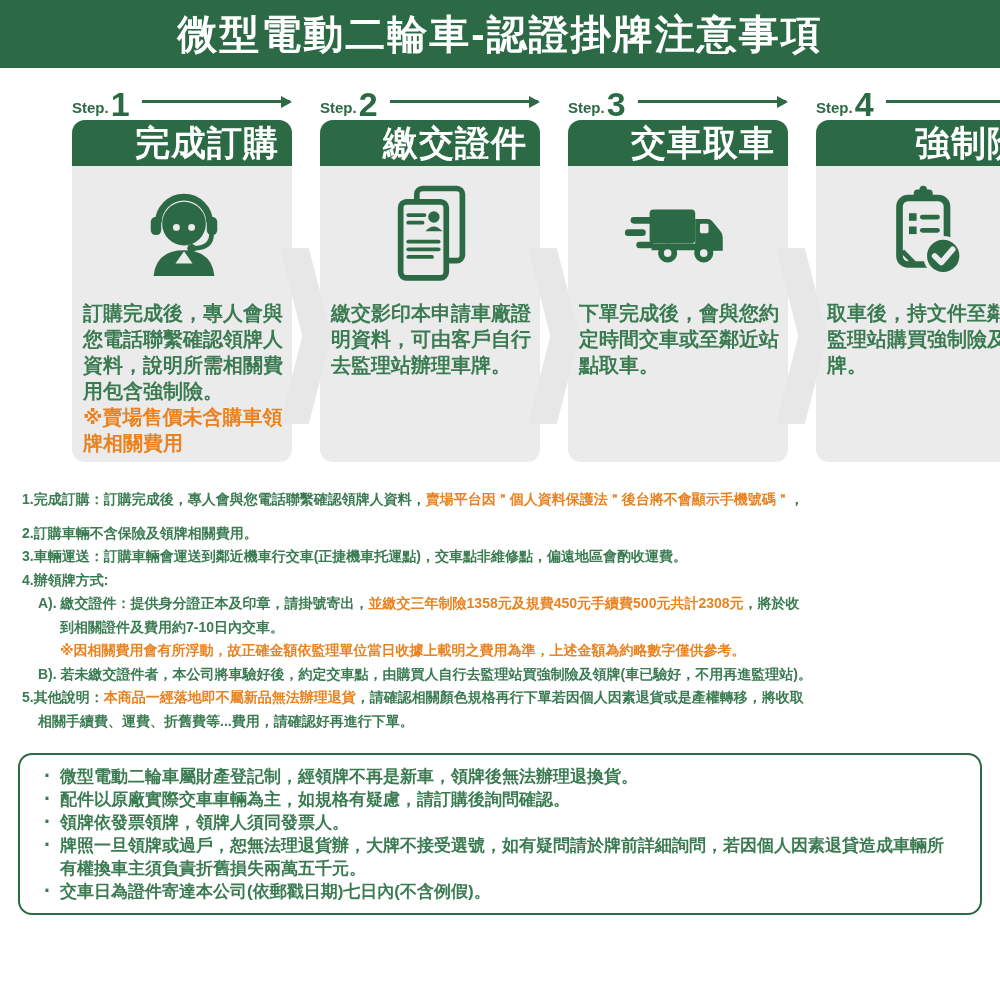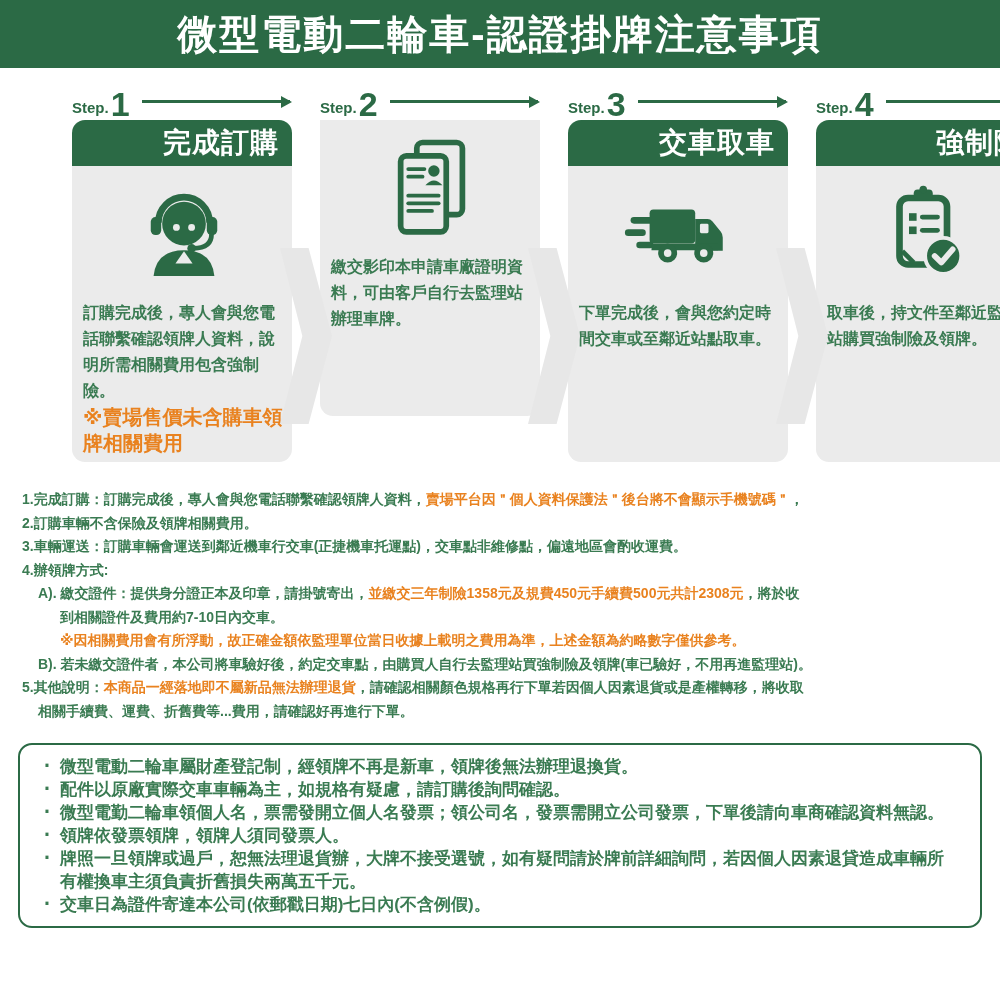--- a/index.html
+++ b/index.html
@@ -24,24 +24,24 @@
   .step-head{display:flex;align-items:flex-start;height:32px;color:var(--green-dark);}
   .step-word{font-size:15px;font-weight:700;margin-top:11px;}
   .step-num{font-size:34px;font-weight:700;line-height:32px;margin-left:2px;}
   .step-arrow{flex:1;position:relative;height:3px;background:var(--green-dark);margin:12px 2px 0 12px;}
   .step-arrow.arrow-end::after{content:"";position:absolute;right:-2px;top:50%;transform:translateY(-50%);
     border-left:11px solid var(--green-dark);border-top:6px solid transparent;border-bottom:6px solid transparent;}
   .step-arrow.dot-end::after{content:"";position:absolute;right:-2px;top:50%;transform:translateY(-50%);
     width:11px;height:11px;border-radius:50%;background:var(--green-dark);}
   .card-header{height:46px;background:var(--green-dark);border-radius:13px 13px 0 0;
     display:flex;align-items:center;justify-content:flex-end;padding-right:13px;}
-  .card-header span{color:#fff;font-size:28px;font-weight:700;letter-spacing:1px;}
+  .card-header span{color:#fff;font-size:35px;font-weight:700;letter-spacing:1px;}
   .card-body{height:296px;background:var(--card-bg);border-radius:0 0 13px 13px;padding:6px 8px 0 11px;}
   .card-icon{height:128px;display:flex;align-items:center;justify-content:center;}
-  .card-text{font-size:16px;font-weight:700;line-height:26px;color:var(--green-text);}
+  .card-text{font-size:20px;font-weight:700;line-height:26px;color:var(--green-text);}
   .card-note{font-size:20px;font-weight:700;line-height:26px;color:var(--orange);}
 
   .flow-arrow{position:absolute;width:52px;height:176px;top:160px;background:var(--arrow-gray);
     clip-path:polygon(0 0,55% 0,100% 50%,55% 100%,0 100%,43% 50%);}
   .flow-arrow.a1{left:240px;} .flow-arrow.a2{left:488px;} .flow-arrow.a3{left:736px;}
 
   
   .notes{margin-top:26px;padding:0 22px;}
   .note-line{font-size:14px;font-weight:700;line-height:23.5px;color:var(--green-text);white-space:normal;}
   .note-line .green{color:var(--green-text);}
@@ -96,20 +96,23 @@
           <div class="card-note">※賣場售價未含購車領牌相關費用</div>
         </div>
       </div>
 
       <div class="step-col">
         <div class="step-head">
           <span class="step-word">Step.</span>
           <span class="step-num">2</span>
           <div class="step-arrow arrow-end"></div>
         </div>
+        <div class="card-header">
+          <span>繳交證件</span>
+        </div>
         <div class="card-body">
           <div class="card-icon">
             <svg width="114" height="114" viewBox="0 0 120 120">
               <rect x="44" y="10" width="48" height="76" rx="6" fill="#ebebeb" stroke="#2b6a45" stroke-width="6"></rect>
               <rect x="27" y="24" width="48" height="80" rx="6" fill="#ebebeb" stroke="#2b6a45" stroke-width="6"></rect>
               <g stroke="#2b6a45" stroke-width="4" stroke-linecap="round">
                 <line x1="35" y1="38" x2="52" y2="38"></line>
                 <line x1="35" y1="46" x2="50" y2="46"></line>
                 <line x1="35" y1="66" x2="67" y2="66"></line>
                 <line x1="35" y1="74" x2="67" y2="74"></line>
@@ -188,33 +191,32 @@
 
     </div>
 
     <div class="flow-arrow a1"></div>
     <div class="flow-arrow a2"></div>
     <div class="flow-arrow a3"></div>
   </div>
 
   <div class="notes">
       <div class="note-line" style="padding-left: 0px;"><span class="green">1.完成訂購：訂購完成後，專人會與您電話聯繫確認領牌人資料，</span><span class="orange">賣場平台因＂個人資料保護法＂後台將不會顯示手機號碼＂</span><span class="green">，</span></div>
-      <div class="note-line" style="padding-left: 0px;"><span class="green">2.訂購車輛不含保險及領牌相關費用。</span></div>
+      <div class="note-line" style="padding-left: 0px; margin-top: 10px;"><span class="green">2.訂購車輛不含保險及領牌相關費用。</span></div>
       <div class="note-line" style="padding-left: 0px;"><span class="green">3.車輛運送：訂購車輛會運送到鄰近機車行交車(正捷機車托運點)，交車點非維修點，偏遠地區會酌收運費。</span></div>
       <div class="note-line" style="padding-left: 0px;"><span class="green">4.辦領牌方式:</span></div>
       <div class="note-line" style="padding-left: 16px;"><span class="green">A). 繳交證件：提供身分證正本及印章，請掛號寄出，</span><span class="orange">並繳交三年制險1358元及規費450元手續費500元共計2308元</span><span class="green">，將於收</span></div>
       <div class="note-line" style="padding-left: 38px;"><span class="green">到相關證件及費用約7-10日內交車。</span></div>
       <div class="note-line" style="padding-left: 38px;"><span class="orange">※因相關費用會有所浮動，故正確金額依監理單位當日收據上載明之費用為準，上述金額為約略數字僅供參考。</span></div>
       <div class="note-line" style="padding-left: 16px;"><span class="green">B). 若未繳交證件者，本公司將車驗好後，約定交車點，由購買人自行去監理站買強制險及領牌(車已驗好，不用再進監理站)。</span></div>
       <div class="note-line" style="padding-left: 0px;"><span class="green">5.其他說明：</span><span class="orange">本商品一經落地即不屬新品無法辦理退貨</span><span class="green">，請確認相關顏色規格再行下單若因個人因素退貨或是產權轉移，將收取</span></div>
       <div class="note-line" style="padding-left: 16px;"><span class="green">相關手續費、運費、折舊費等...費用，請確認好再進行下單。</span></div>
     </div>
 
   <div class="footer-box">
       <div class="footer-bullet"><span class="dot">‧</span><span>微型電動二輪車屬財產登記制，經領牌不再是新車，領牌後無法辦理退換貨。</span></div>
       <div class="footer-bullet"><span class="dot">‧</span><span>配件以原廠實際交車車輛為主，如規格有疑慮，請訂購後詢問確認。</span></div>
-      <div class="footer-bullet"><span class="dot">‧</span><span>微型電勤二輪車領個人名，票需發開立個人名發票；領公司名，發票需開立公司發票，下單後請向車商確認資料無認。</span></div>
       <div class="footer-bullet"><span class="dot">‧</span><span>領牌依發票領牌，領牌人須同發票人。</span></div>
       <div class="footer-bullet"><span class="dot">‧</span><span>牌照一旦領牌或過戶，恕無法理退貨辦，大牌不接受選號，如有疑問請於牌前詳細詢問，若因個人因素退貸造成車輛所有權換車主須負責折舊損失兩萬五千元。</span></div>
       <div class="footer-bullet"><span class="dot">‧</span><span>交車日為證件寄達本公司(依郵戳日期)七日內(不含例假)。</span></div>
     </div>
 
 </div>
 
 </body></html>

